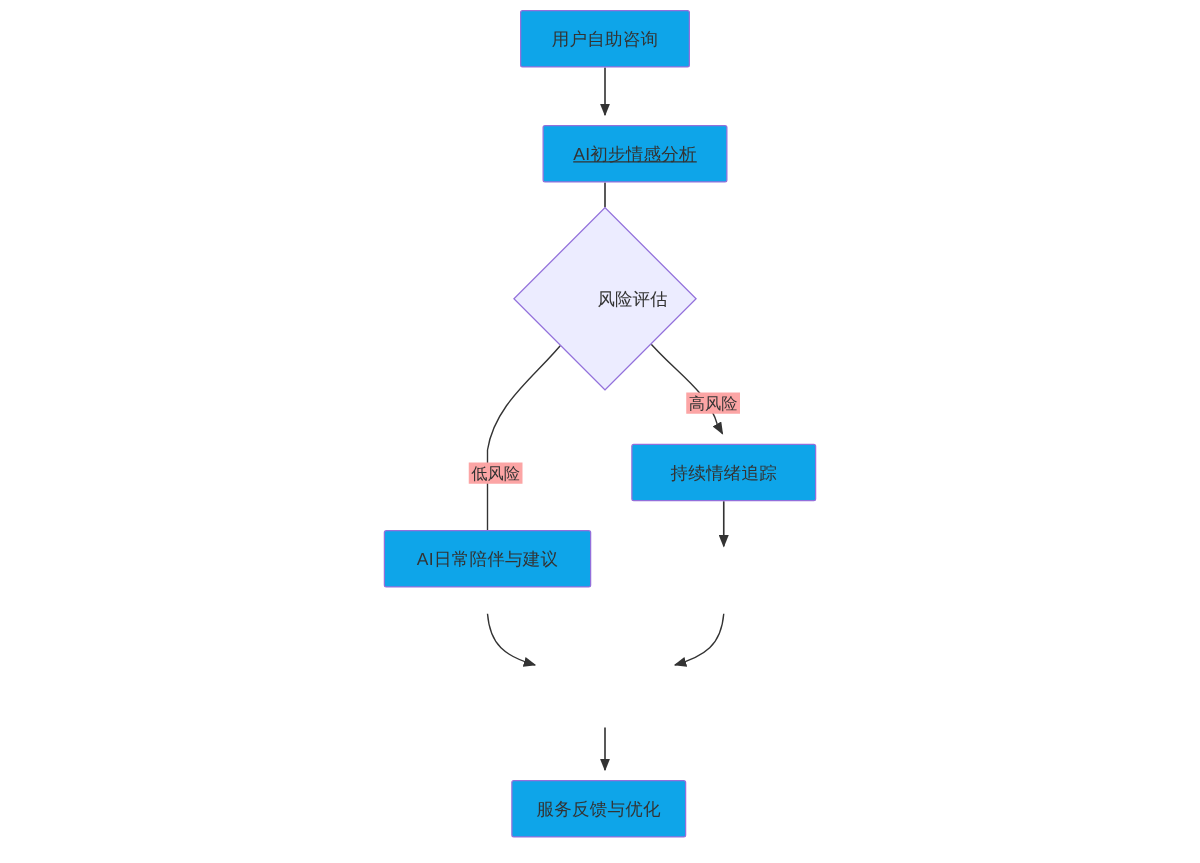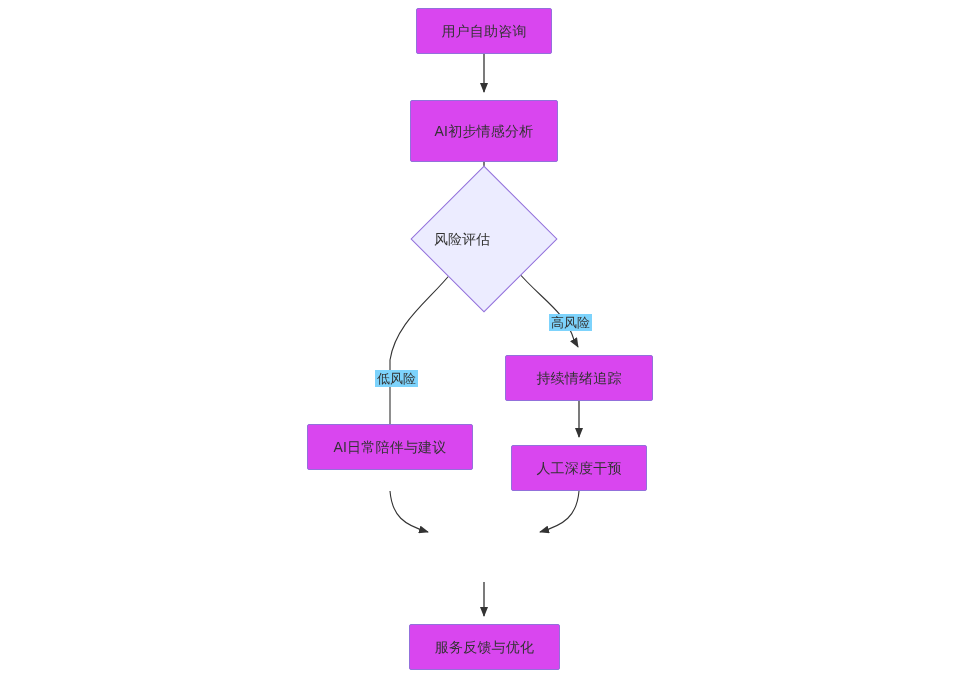--- a/index.html
+++ b/index.html
@@ -21,21 +21,21 @@
   svg#flow-svg {
     position: absolute;
     left: 0;
     top: 0;
     width: 960px;
     height: 690px;
   }
   .node-box {
     position: absolute;
     box-sizing: border-box;
-    background: #d946ef;
+    background: #0ea5e9;
     border: 1px solid #9370DB;
     border-radius: 2px;
     display: flex;
     align-items: center;
     justify-content: center;
     color: #333333;
     font-size: 14px;
     line-height: 1;
     letter-spacing: 0.2px;
     white-space: nowrap;
@@ -48,25 +48,25 @@
     background: #ECECFF;
     border: 1px solid #9370DB;
     transform: rotate(45deg);
   }
   .diamond-label {
     position: absolute;
     color: #333333;
     font-size: 14px;
     line-height: 1;
     white-space: nowrap;
-    text-align: left;
+    text-align: right;
   }
   .edge-label {
     position: absolute;
-    background: #7dd3fc;
+    background: #fca5a5;
     color: #333333;
     font-size: 13px;
     line-height: 1;
     padding: 2px 2px;
     white-space: nowrap;
   }
 </style>
 </head>
 <body>
 
@@ -93,43 +93,40 @@
 
     <path d="M579,491 C577,516 564,525 540,532" stroke="#333333" stroke-width="1.1" fill="none" marker-end="url(#arrowhead)"></path>
 
     <path d="M484,582 L484,616" stroke="#333333" stroke-width="1.3" fill="none" marker-end="url(#arrowhead)"></path>
   </svg>
 
   <div class="node-box" style="left:416px; top:8px; width:136px; height:46px;">
     <span>用户自助咨询</span>
   </div>
 
-  <div class="node-box" style="left:410px; top:100px; width:148px; height:62px;">
+  <div class="node-box" style="left:434px; top:100px; width:148px; height:46px;text-decoration:underline;">
     <span>AI初步情感分析</span>
   </div>
 
   <div class="node-diamond" style="left:432px; top:187px;"></div>
   <div class="diamond-label" style="left:434px; top:232px; width:100px;">
     <span>风险评估</span>
   </div>
 
   <div class="node-box" style="left:505px; top:355px; width:148px; height:46px;">
     <span>持续情绪追踪</span>
   </div>
 
   <div class="node-box" style="left:307px; top:424px; width:166px; height:46px;align-items:center;">
     <span>AI日常陪伴与建议</span>
   </div>
 
-  <div class="node-box" style="left:511px; top:445px; width:136px; height:46px;">
-    <span>人工深度干预</span>
-  </div>
 
 
-  <div class="node-box" style="left:409px; top:624px; width:151px; height:46px;">
+  <div class="node-box" style="left:409px; top:624px; width:140px; height:46px;">
     <span>服务反馈与优化</span>
   </div>
 
   <div class="edge-label" style="left:359px; top:370px;margin-left:16px;">
     <span>低风险</span>
   </div>
 
   <div class="edge-label" style="left:549px; top:314px;">
     <span>高风险</span>
   </div>

